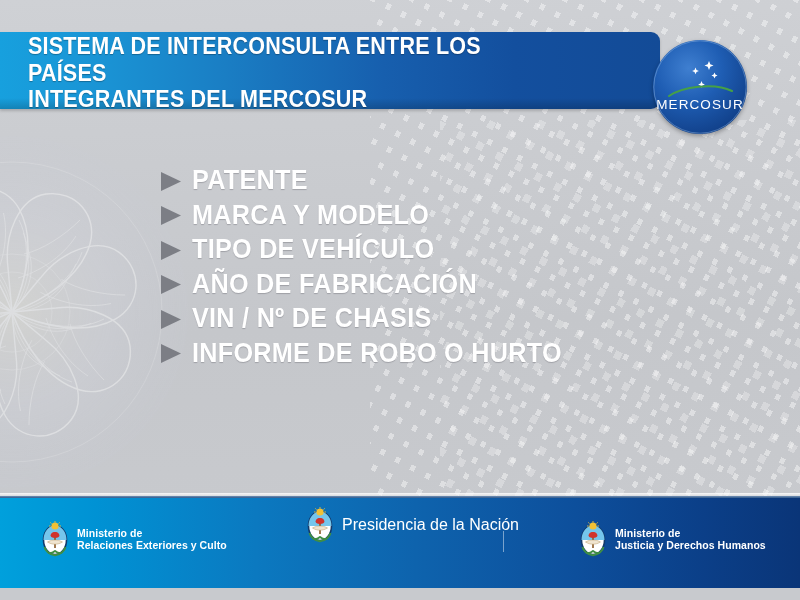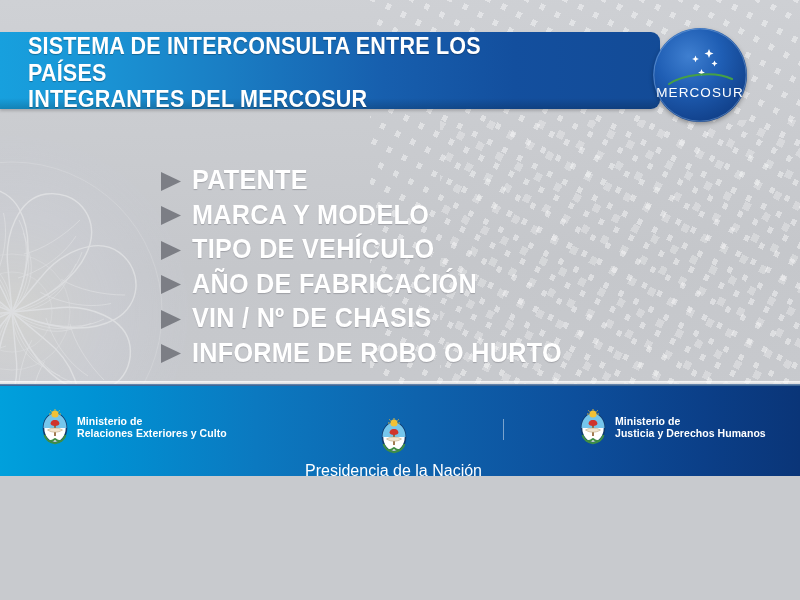--- a/index.html
+++ b/index.html
@@ -5,21 +5,21 @@
   * { margin:0; padding:0; box-sizing:border-box; }
   html,body { width:800px; height:600px; overflow:hidden; }
   body {
     font-family:"Liberation Sans", sans-serif;
     background:#c8cace;
     position:relative;
   }
 
   #slide {
     position:absolute; inset:0;
-    width:800px; height:476px;
+    width:800px; height:588px;
     background:
       linear-gradient(178deg, #cfd1d5 0%, #c5c7cb 55%, #c9cbcf 100%);
     overflow:hidden;
     text-decoration:underline;
   }
 
   
   .dot-pattern{
     position:absolute; top:0; right:0;
     width:430px; height:510px;
@@ -92,21 +92,21 @@
     transform:scaleX(.88);
     transform-origin:left center;
     text-shadow:0 1px 1px rgba(0,0,0,.28);
     white-space:pre-line;
     z-index:6;
   }
 
   
   .mercosur{
     position:absolute;
-    left:652px; top:27px;
+    left:652px; top:39px;
     width:96px; height:96px;
     z-index:7;
   }
   .mercosur svg{ width:100%; height:100%; display:block;
      filter:drop-shadow(0 2px 2px rgba(0,0,0,.3)); }
 
   
   .bullets{
     position:absolute;
     left:160px; top:163px;
@@ -154,21 +154,21 @@
   }
   .footer-inner{
     position:relative; height:100%;
     display:flex; align-items:center;
   }
   .flogo{
     position:absolute;
     display:flex; align-items:center; gap:7px;
   }
   .flogo.one   { left:40px;  top:22px; }
-  .flogo.two   { left:305px; top:31px;flex-direction:column; }
+  .flogo.two   { left:305px; top:8px; }
   .flogo.three { left:578px; top:22px; }
 
   .coa{ width:30px; height:38px; flex:0 0 30px; }
   .coa svg{ display:block; width:100%; height:100%; }
 
   .flabel{
     color:#ffffff;
     font-family:"Liberation Sans", sans-serif;
     font-weight:bold;
     font-size:10.5px;

